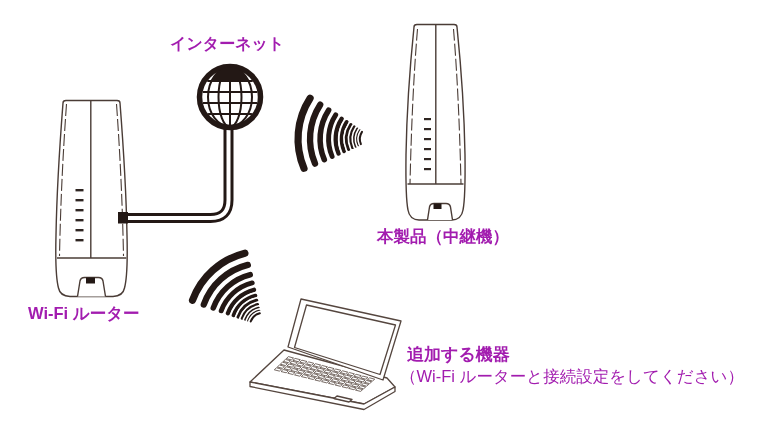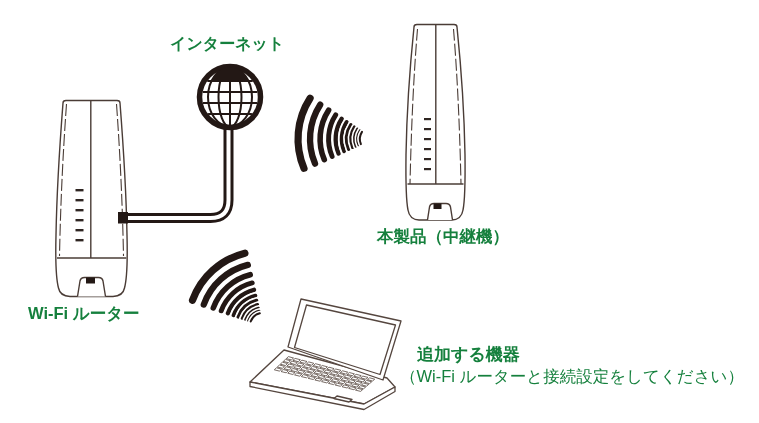--- a/index.html
+++ b/index.html
@@ -2,26 +2,26 @@
 <html><head>
 <meta charset="utf-8">
 <style>
   html,body{margin:0;padding:0;background:#fff;}
   .stage{
     position:relative;width:759px;height:423px;background:#fff;
     font-family:"Liberation Sans","DejaVu Sans",sans-serif;overflow:hidden;
   }
   .stage svg{position:absolute;left:0;top:0;}
   .label{
-    position:absolute;color:#15803d;font-weight:bold;white-space:nowrap;line-height:1.2;
+    position:absolute;color:#a21caf;font-weight:bold;white-space:nowrap;line-height:1.2;
   }
   .label-internet{left:170px;top:34px;font-size:16px;}
   .label-router{left:28px;top:304px;font-size:16.5px;}
   .label-repeater{left:377px;top:227px;font-size:16.5px;}
-  .label-client-title{left:407px;top:345px;font-size:17px;margin-left:10px;}
+  .label-client-title{left:407px;top:345px;font-size:17px;}
   .label-client-note{left:400px;top:367px;font-size:16.5px;font-weight:normal;text-align:right;}
 </style>
 </head>
 <body>
 
 <div class="stage">
 
   <svg width="759" height="423" viewBox="0 0 759 423">
 
     <g>

